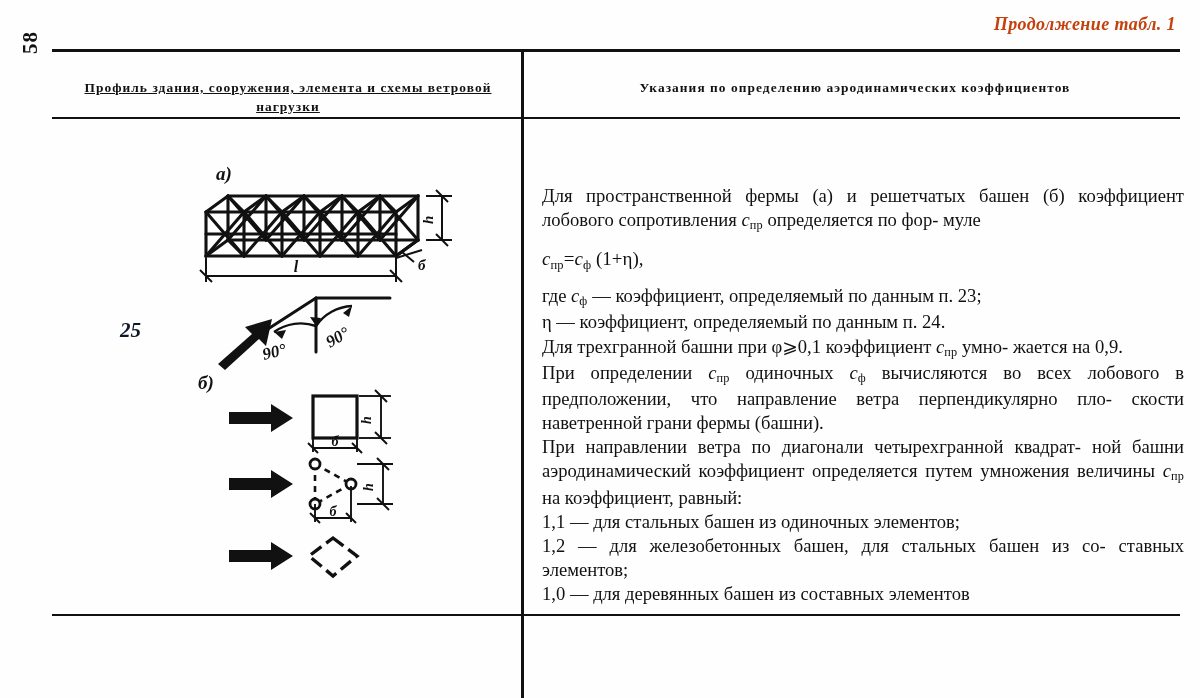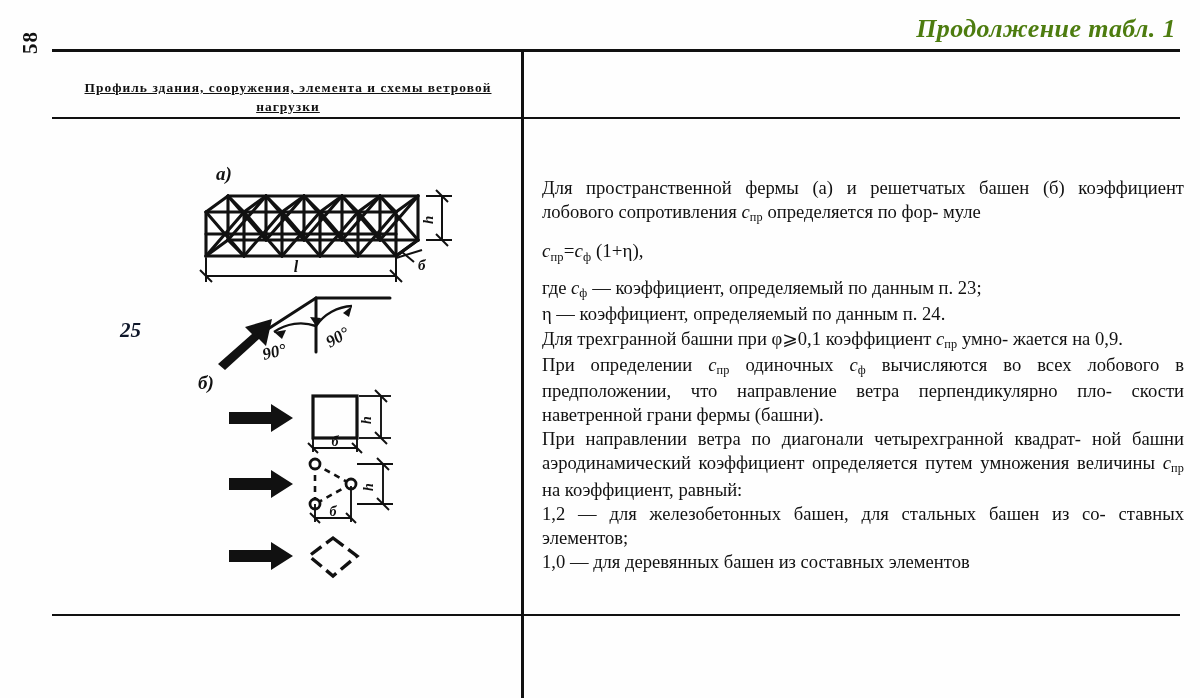--- a/index.html
+++ b/index.html
@@ -37,23 +37,23 @@
     color: #111;
   }
 
   #continuation {
     position: absolute;
     right: 24px;
     top: 14px;
     font-family: "Liberation Serif", serif;
     font-style: italic;
     font-weight: 700;
-    font-size: 26px;
+    font-size: 18px;
     letter-spacing: 0.4px;
-    color: #4d7c0f;
+    color: #c2410c;
   }
 
   
   .rule {
     position: absolute;
     background: #111;
   }
   .rule.h-thick { height: 3.2px; }
   .rule.h-thin  { height: 2.3px; }
   .rule.v       { width: 2.6px; }
@@ -106,21 +106,21 @@
   #fig-truss   { left: 190px; top: 178px; }
   #fig-angles  { left: 212px; top: 286px; }
   #fig-square  { left: 225px; top: 388px; }
   #fig-tri     { left: 225px; top: 456px; }
   #fig-diamond { left: 225px; top: 532px; }
 
   
   #text-col {
     position: absolute;
     left: 542px;
-    top: 176px;
+    top: 184px;
     width: 642px;
     font-family: "Liberation Serif", "DejaVu Serif", serif;
     font-size: 18.6px;
     line-height: 1.295;
     color: #111;
     text-align: justify;
     text-justify: inter-word;
   }
   #text-col p {
     margin: 0;
@@ -151,20 +151,21 @@
 
   <div id="page-number">58</div>
   <div id="continuation">Продолжение табл. 1</div>
 
   <div class="rule h-thick" id="rule-top"></div>
   <div class="rule h-thin" id="rule-head-sep"></div>
   <div class="rule h-thin" id="rule-bottom"></div>
   <div class="rule v" id="rule-divider"></div>
 
   <div class="head-cell" id="head-left">Профиль здания, сооружения, элемента и схемы ветровой нагрузки</div>
+  <div class="head-cell" id="head-right">Указания по определению аэродинамических коэффициентов</div>
 
   <div id="row-number">25</div>
 
   <div class="fig-label" id="label-a">а)</div>
   <div class="fig-label" id="label-b">б)</div>
 
   <svg class="fig" id="fig-truss" width="280" height="110" viewBox="0 0 280 110">
     <g stroke="#111" stroke-width="3.1" fill="none" stroke-linecap="round">
 
       <polyline points="38,18 228,18 228,62 38,62 38,18"></polyline>
@@ -377,20 +378,21 @@
       <span>в предположении, что направление ветра перпендикулярно пло-</span>
       <span>скости наветренной грани фермы (башни).</span>
     </p>
 
     <p class="para-just">
       <span>При направлении ветра по диагонали четырехгранной квадрат-</span>
       <span>ной башни аэродинамический коэффициент определяется путем</span>
       <span>умножения величины </span><span class="it">c</span><sub>пр</sub><span> на коэффициент, равный:</span>
     </p>
 
+    <p>1,1 — для стальных башен из одиночных элементов;</p>
 
     <p class="para-just">
       <span>1,2 — для железобетонных башен, для стальных башен из со-</span>
       <span>ставных элементов;</span>
     </p>
 
     <p>1,0 — для деревянных башен из составных элементов</p>
   </div>
 
 </div>

